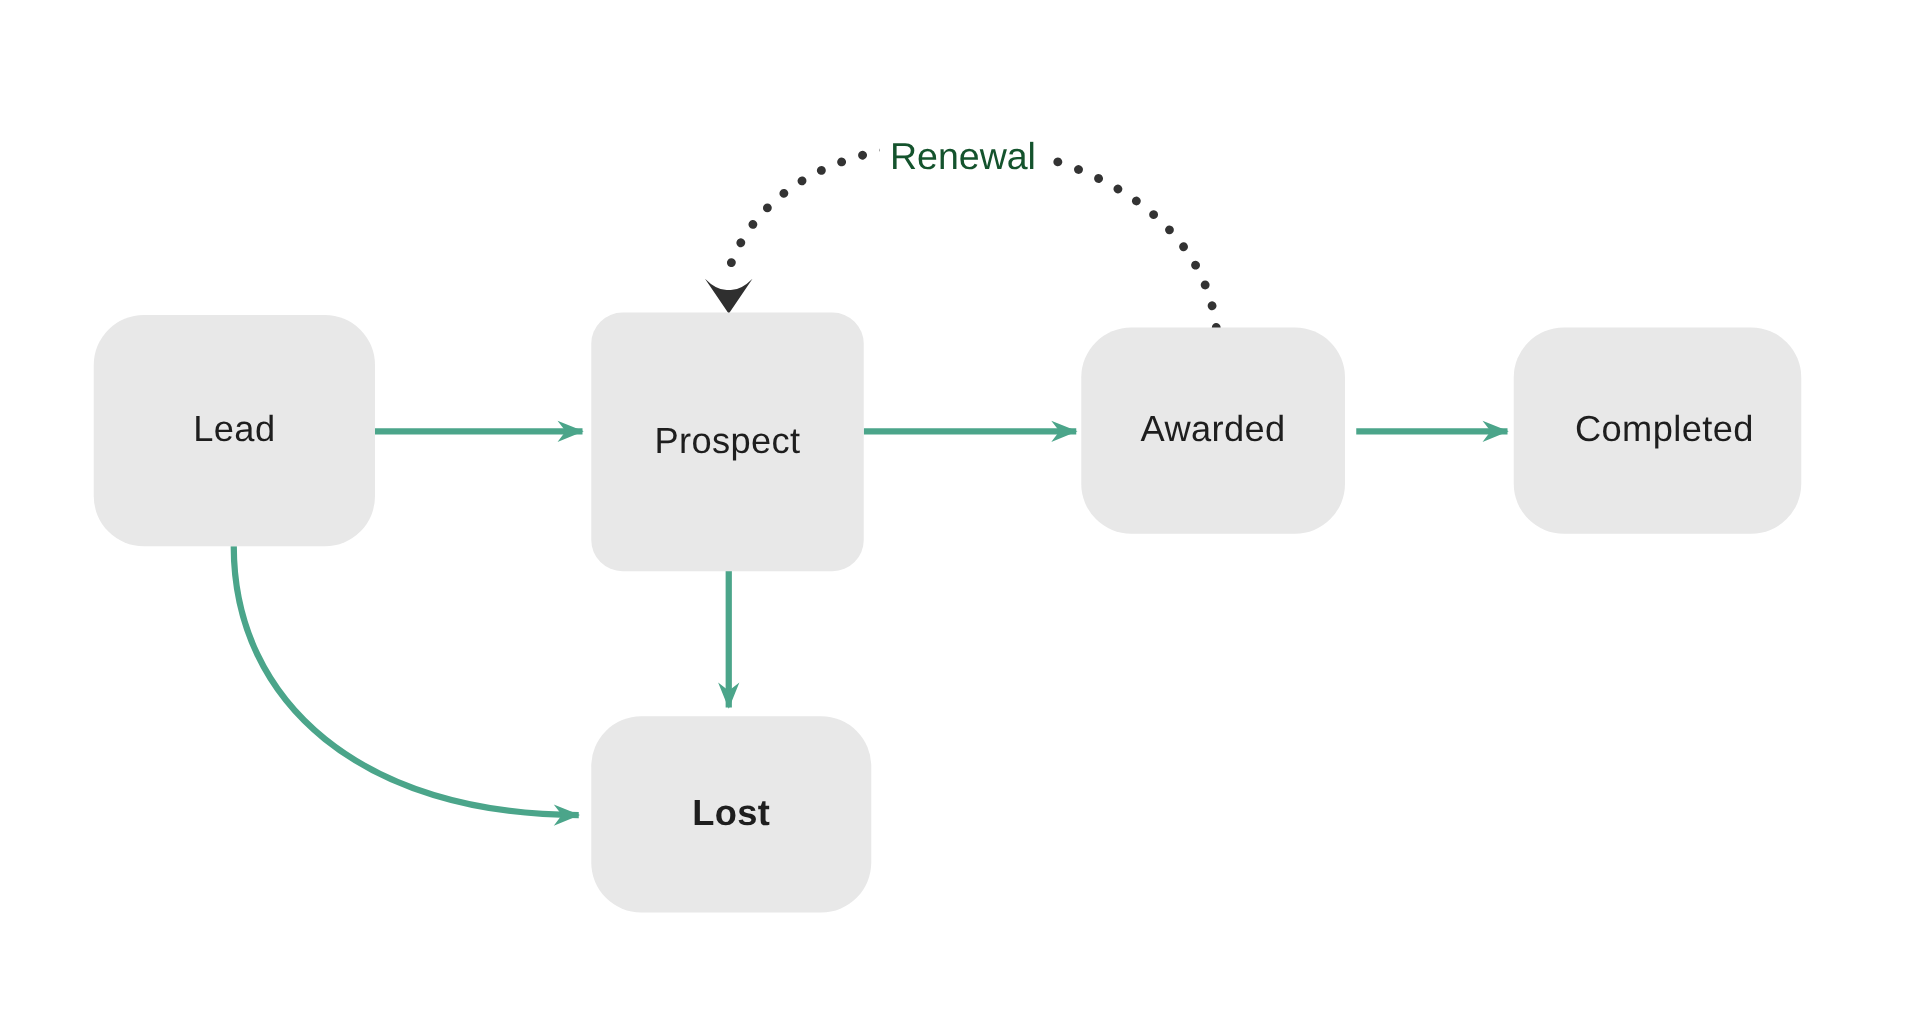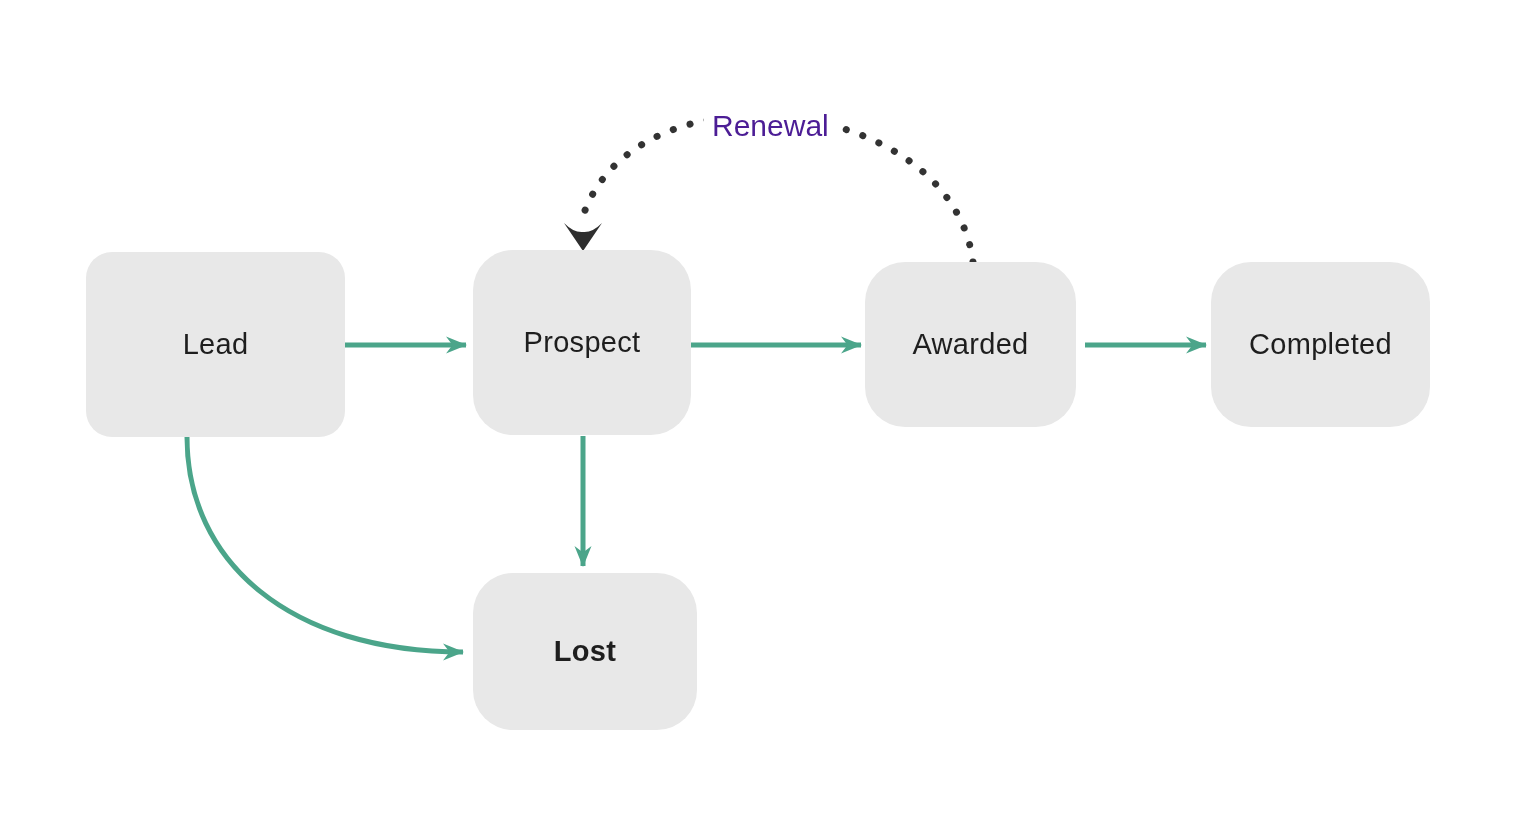--- a/index.html
+++ b/index.html
@@ -30,31 +30,31 @@
     display: flex;
     align-items: center;
     justify-content: center;
   }
   .node-label {
     color: #1e1e1e;
     font-size: 29px;
     letter-spacing: 0.3px;
     white-space: nowrap;
   }
-  #node-lead      { left: 86px;   top: 252px; width: 259px; height: 185px; border-radius: 26px; }
-  #node-prospect  { left: 473px;  top: 250px; width: 218px; height: 185px; }
+  #node-lead      { left: 75px;   top: 252px; width: 225px; height: 185px; }
+  #node-prospect  { left: 473px;  top: 250px; width: 218px; height: 207px; border-radius: 25px; }
   #node-awarded   { left: 865px;  top: 262px; width: 211px; height: 165px; }
-  #node-completed { left: 1211px; top: 262px; width: 219px; height: 165px; }
+  #node-completed { left: 1211px; top: 262px; width: 219px; height: 165px; padding-left: 11px; }
   #node-lost      { left: 473px;  top: 573px; width: 224px; height: 157px; font-weight: bold; }
   .edge-label {
     position: absolute;
     left: 704px;
     top: 109px;
     background: #ffffff;
-    color: #4c1d95;
+    color: #14532d;
     font-size: 30px;
     padding: 0 8px;
     white-space: nowrap;
   }
 </style>
 </head>
 <body>
 
 <div class="canvas">
 

